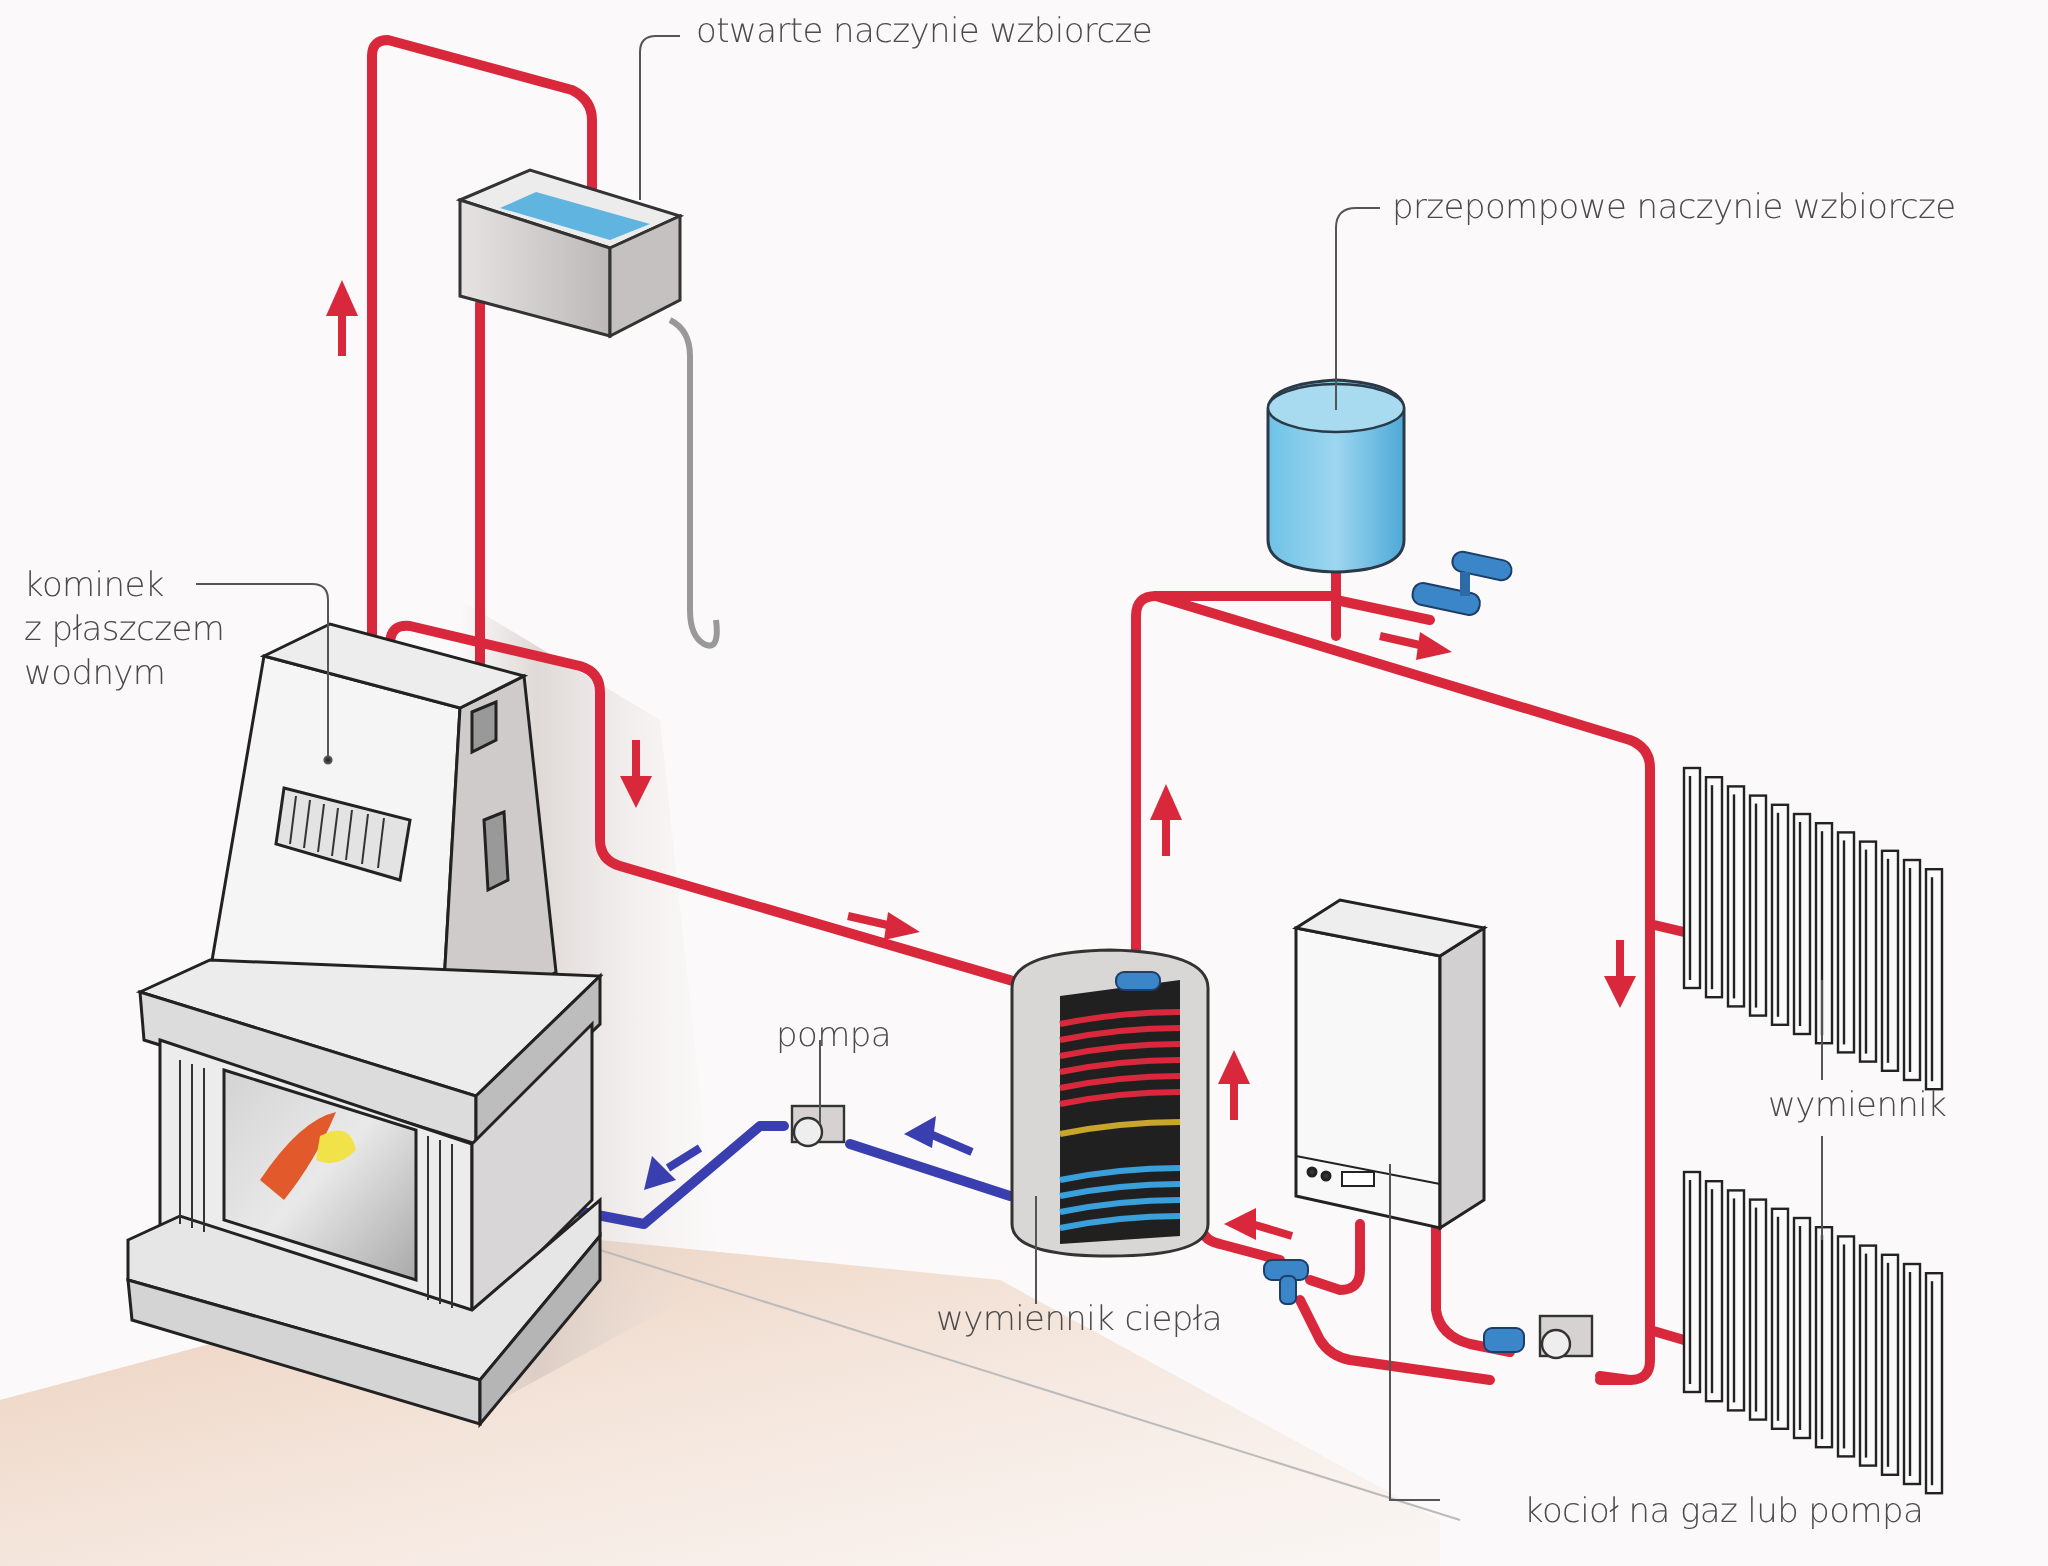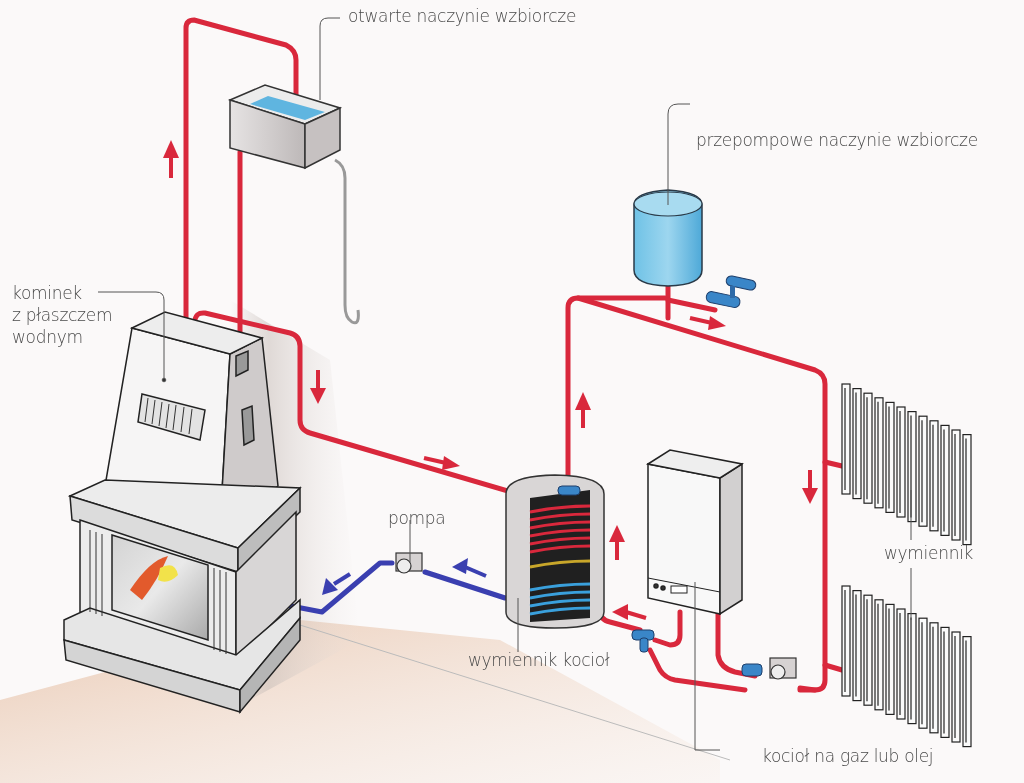--- a/index.html
+++ b/index.html
@@ -288,20 +288,20 @@
     <circle cx="164" cy="380" r="1.8" fill="#333"></circle>
     <path d="M410,520 L410,562"></path>
     <path d="M518,598 L518,652"></path>
     <path d="M695,582 L695,750 L720,750"></path>
     <path d="M911,490 L911,540"></path>
     <path d="M911,568 L911,620"></path>
   </g>
 </svg>
 
 <div class="label" style="left:348px; top:6px;">otwarte naczynie wzbiorcze</div>
-<div class="label" style="left:696px; top:94px;margin-top:36px;">przepompowe naczynie wzbiorcze</div>
+<div class="label" style="left:696px; top:94px;">przepompowe naczynie wzbiorcze</div>
 <div class="label multi" style="left:12px; top:282px;">kominek
 z płaszczem
 wodnym</div>
 <div class="label" style="left:388px; top:508px;">pompa</div>
-<div class="label" style="left:468px; top:650px;">wymiennik kocioł</div>
+<div class="label" style="left:468px; top:650px;">wymiennik ciepła</div>
 <div class="label" style="left:884px; top:543px;">wymiennik</div>
-<div class="label" style="left:762px; top:746px;">kocioł na gaz lub olej</div>
+<div class="label" style="left:762px; top:746px;">kocioł na gaz lub pompa</div>
 
 </body></html>

